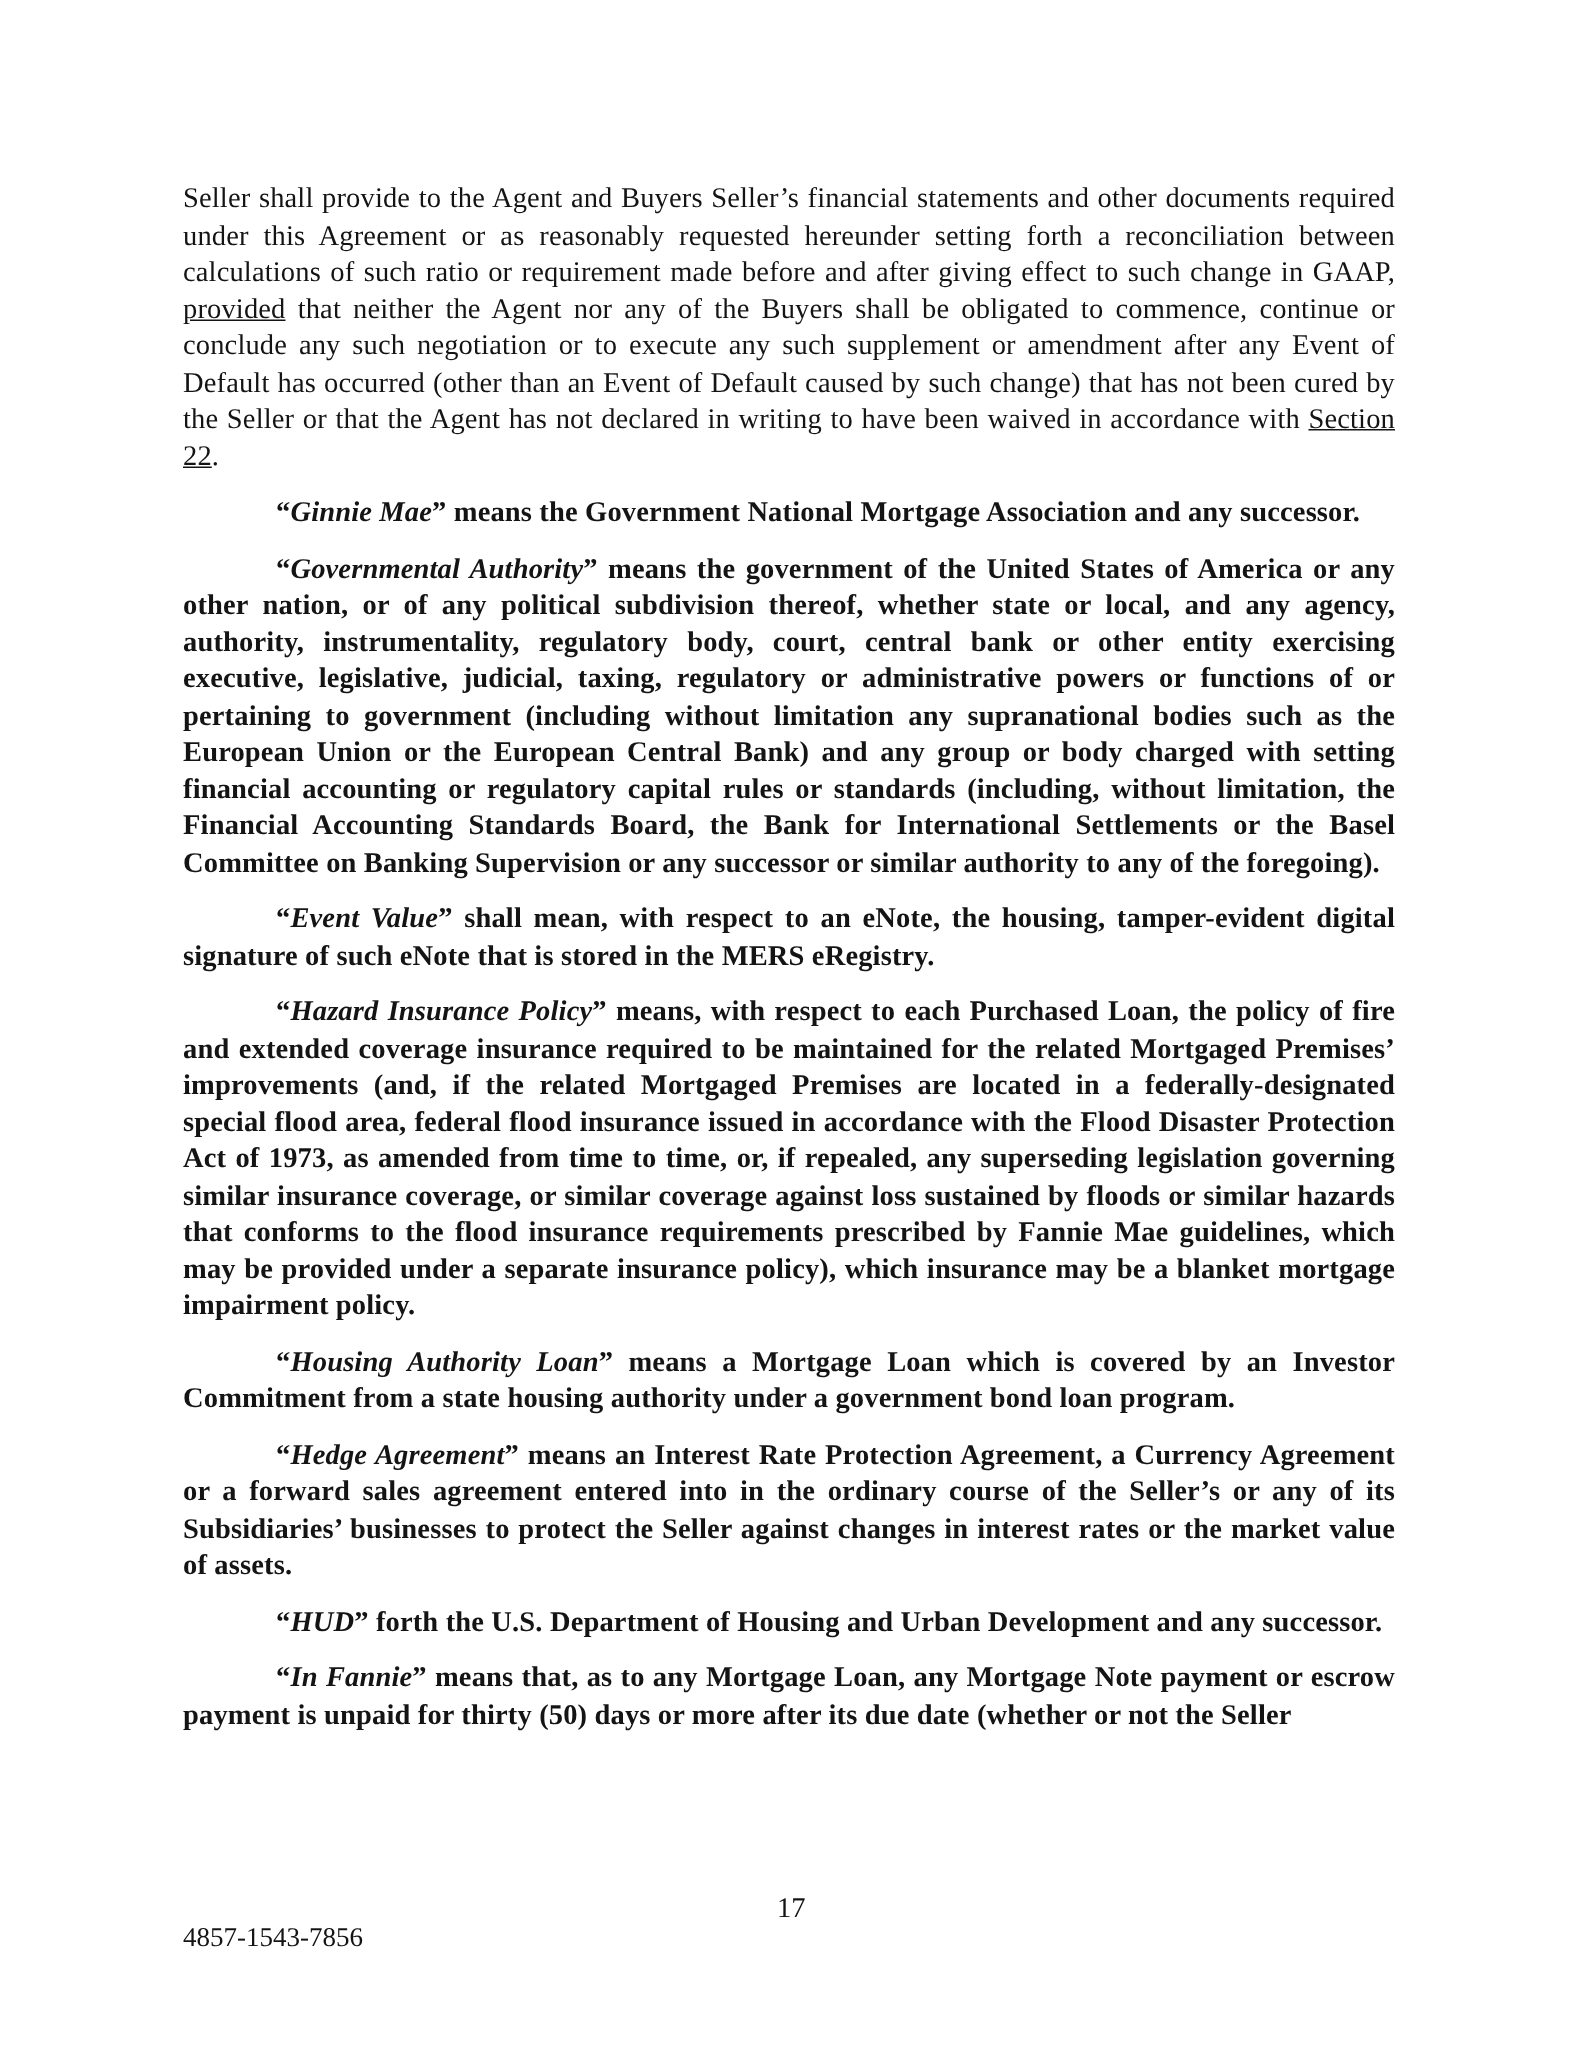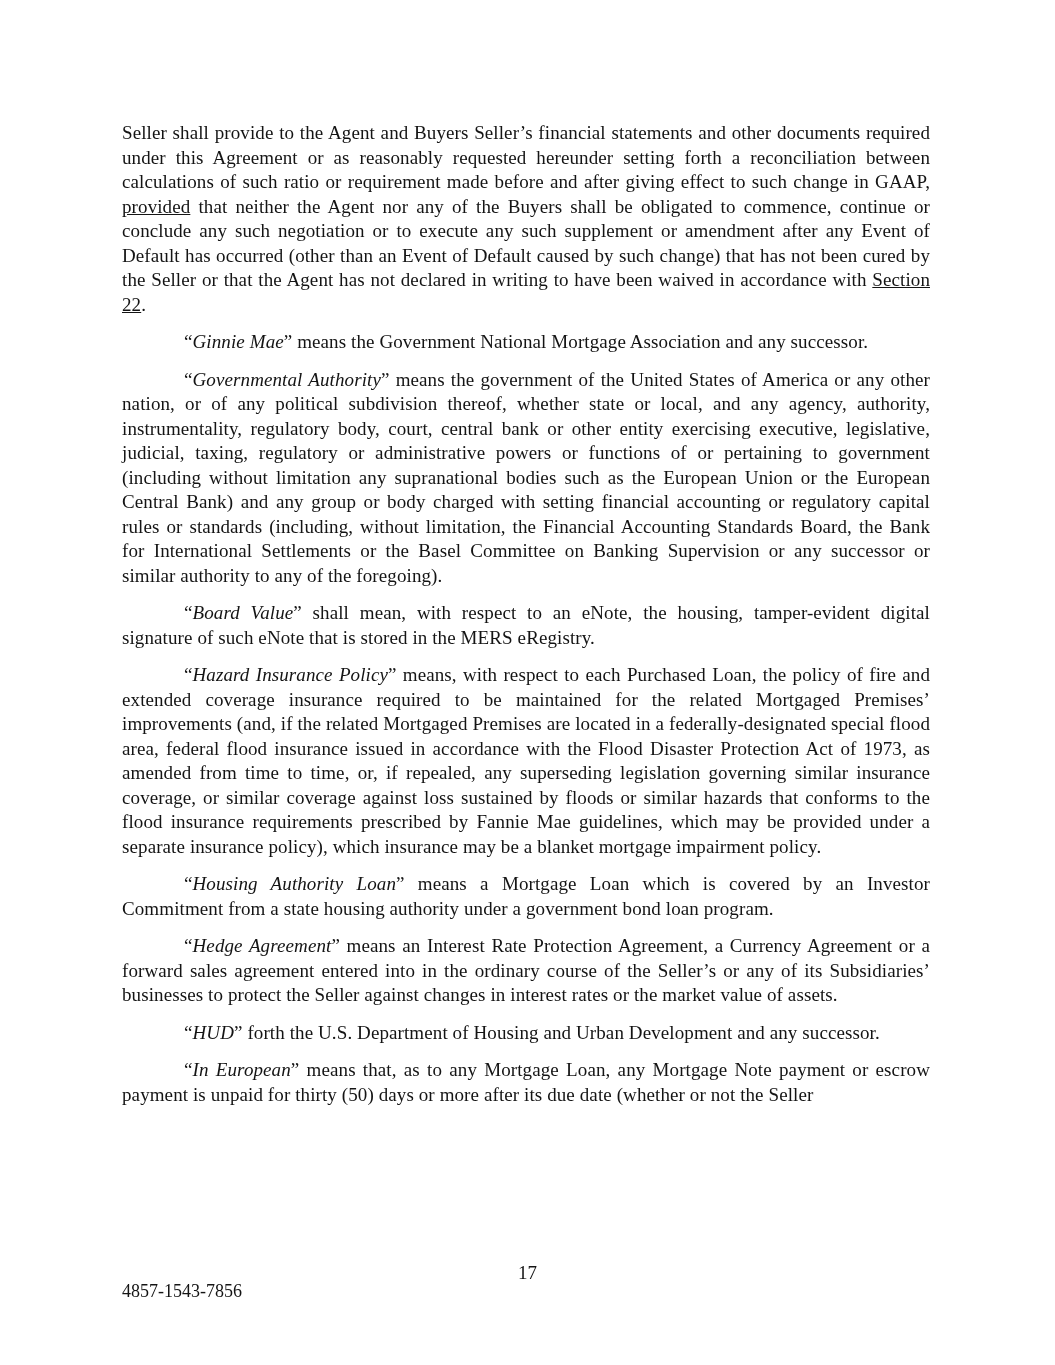--- a/index.html
+++ b/index.html
@@ -24,20 +24,21 @@
   }
   .doc-body p.para {
     margin: 0 0 13px 0;
     font-size: 19px;
     line-height: 24.5px;
     text-align: justify;
     letter-spacing: 0.1px;
   }
   .doc-body p.para.indent {
     text-indent: 62px;
+    font-weight: bold;
   }
   .doc-body span.italic {
     font-style: italic;
   }
   .doc-body span.underline {
     text-decoration: underline;
   }
   .page-number {
     position: absolute;
     left: 0;
@@ -56,22 +57,22 @@
   }
 </style>
 </head>
 <body>
 
 <div class="page">
   <div class="doc-body">
       <p class="para"><span>Seller shall provide to the Agent and Buyers Seller’s financial statements and other documents required under this Agreement or as reasonably requested hereunder setting forth a reconciliation between calculations of such ratio or requirement made before and after giving effect to such change in GAAP, </span><span class="underline">provided</span><span> that neither the Agent nor any of the Buyers shall be obligated to commence, continue or conclude any such negotiation or to execute any such supplement or amendment after any Event of Default has occurred (other than an Event of Default caused by such change) that has not been cured by the Seller or that the Agent has not declared in writing to have been waived in accordance with </span><span class="underline">Section 22</span><span>.</span></p>
       <p class="para indent"><span>“</span><span class="italic">Ginnie Mae</span><span>” means the Government National Mortgage Association and any successor.</span></p>
       <p class="para indent"><span>“</span><span class="italic">Governmental Authority</span><span>” means the government of the United States of America or any other nation, or of any political subdivision thereof, whether state or local, and any agency, authority, instrumentality, regulatory body, court, central bank or other entity exercising executive, legislative, judicial, taxing, regulatory or administrative powers or functions of or pertaining to government (including without limitation any supranational bodies such as the European Union or the European Central Bank) and any group or body charged with setting financial accounting or regulatory capital rules or standards (including, without limitation, the Financial Accounting Standards Board, the Bank for International Settlements or the Basel Committee on Banking Supervision or any successor or similar authority to any of the foregoing).</span></p>
-      <p class="para indent"><span>“</span><span class="italic">Board Value</span><span>” shall mean, with respect to an eNote, the housing, tamper-evident digital signature of such eNote that is stored in the MERS eRegistry.</span></p>
+      <p class="para indent"><span>“</span><span class="italic">Event Value</span><span>” shall mean, with respect to an eNote, the housing, tamper-evident digital signature of such eNote that is stored in the MERS eRegistry.</span></p>
       <p class="para indent"><span>“</span><span class="italic">Hazard Insurance Policy</span><span>” means, with respect to each Purchased Loan, the policy of fire and extended coverage insurance required to be maintained for the related Mortgaged Premises’ improvements (and, if the related Mortgaged Premises are located in a federally-designated special flood area, federal flood insurance issued in accordance with the Flood Disaster Protection Act of 1973, as amended from time to time, or, if repealed, any superseding legislation governing similar insurance coverage, or similar coverage against loss sustained by floods or similar hazards that conforms to the flood insurance requirements prescribed by Fannie Mae guidelines, which may be provided under a separate insurance policy), which insurance may be a blanket mortgage impairment policy.</span></p>
       <p class="para indent"><span>“</span><span class="italic">Housing Authority Loan</span><span>” means a Mortgage Loan which is covered by an Investor Commitment from a state housing authority under a government bond loan program.</span></p>
       <p class="para indent"><span>“</span><span class="italic">Hedge Agreement</span><span>” means an Interest Rate Protection Agreement, a Currency Agreement or a forward sales agreement entered into in the ordinary course of the Seller’s or any of its Subsidiaries’ businesses to protect the Seller against changes in interest rates or the market value of assets.</span></p>
       <p class="para indent"><span>“</span><span class="italic">HUD</span><span>” forth the U.S. Department of Housing and Urban Development and any successor.</span></p>
-      <p class="para indent"><span>“</span><span class="italic">In European</span><span>” means that, as to any Mortgage Loan, any Mortgage Note payment or escrow payment is unpaid for thirty (50) days or more after its due date (whether or not the Seller</span></p>
+      <p class="para indent"><span>“</span><span class="italic">In Fannie</span><span>” means that, as to any Mortgage Loan, any Mortgage Note payment or escrow payment is unpaid for thirty (50) days or more after its due date (whether or not the Seller</span></p>
     </div>
   <div class="page-number">17</div>
   <div class="footer-id">4857-1543-7856</div>
 </div>
 
 </body></html>

